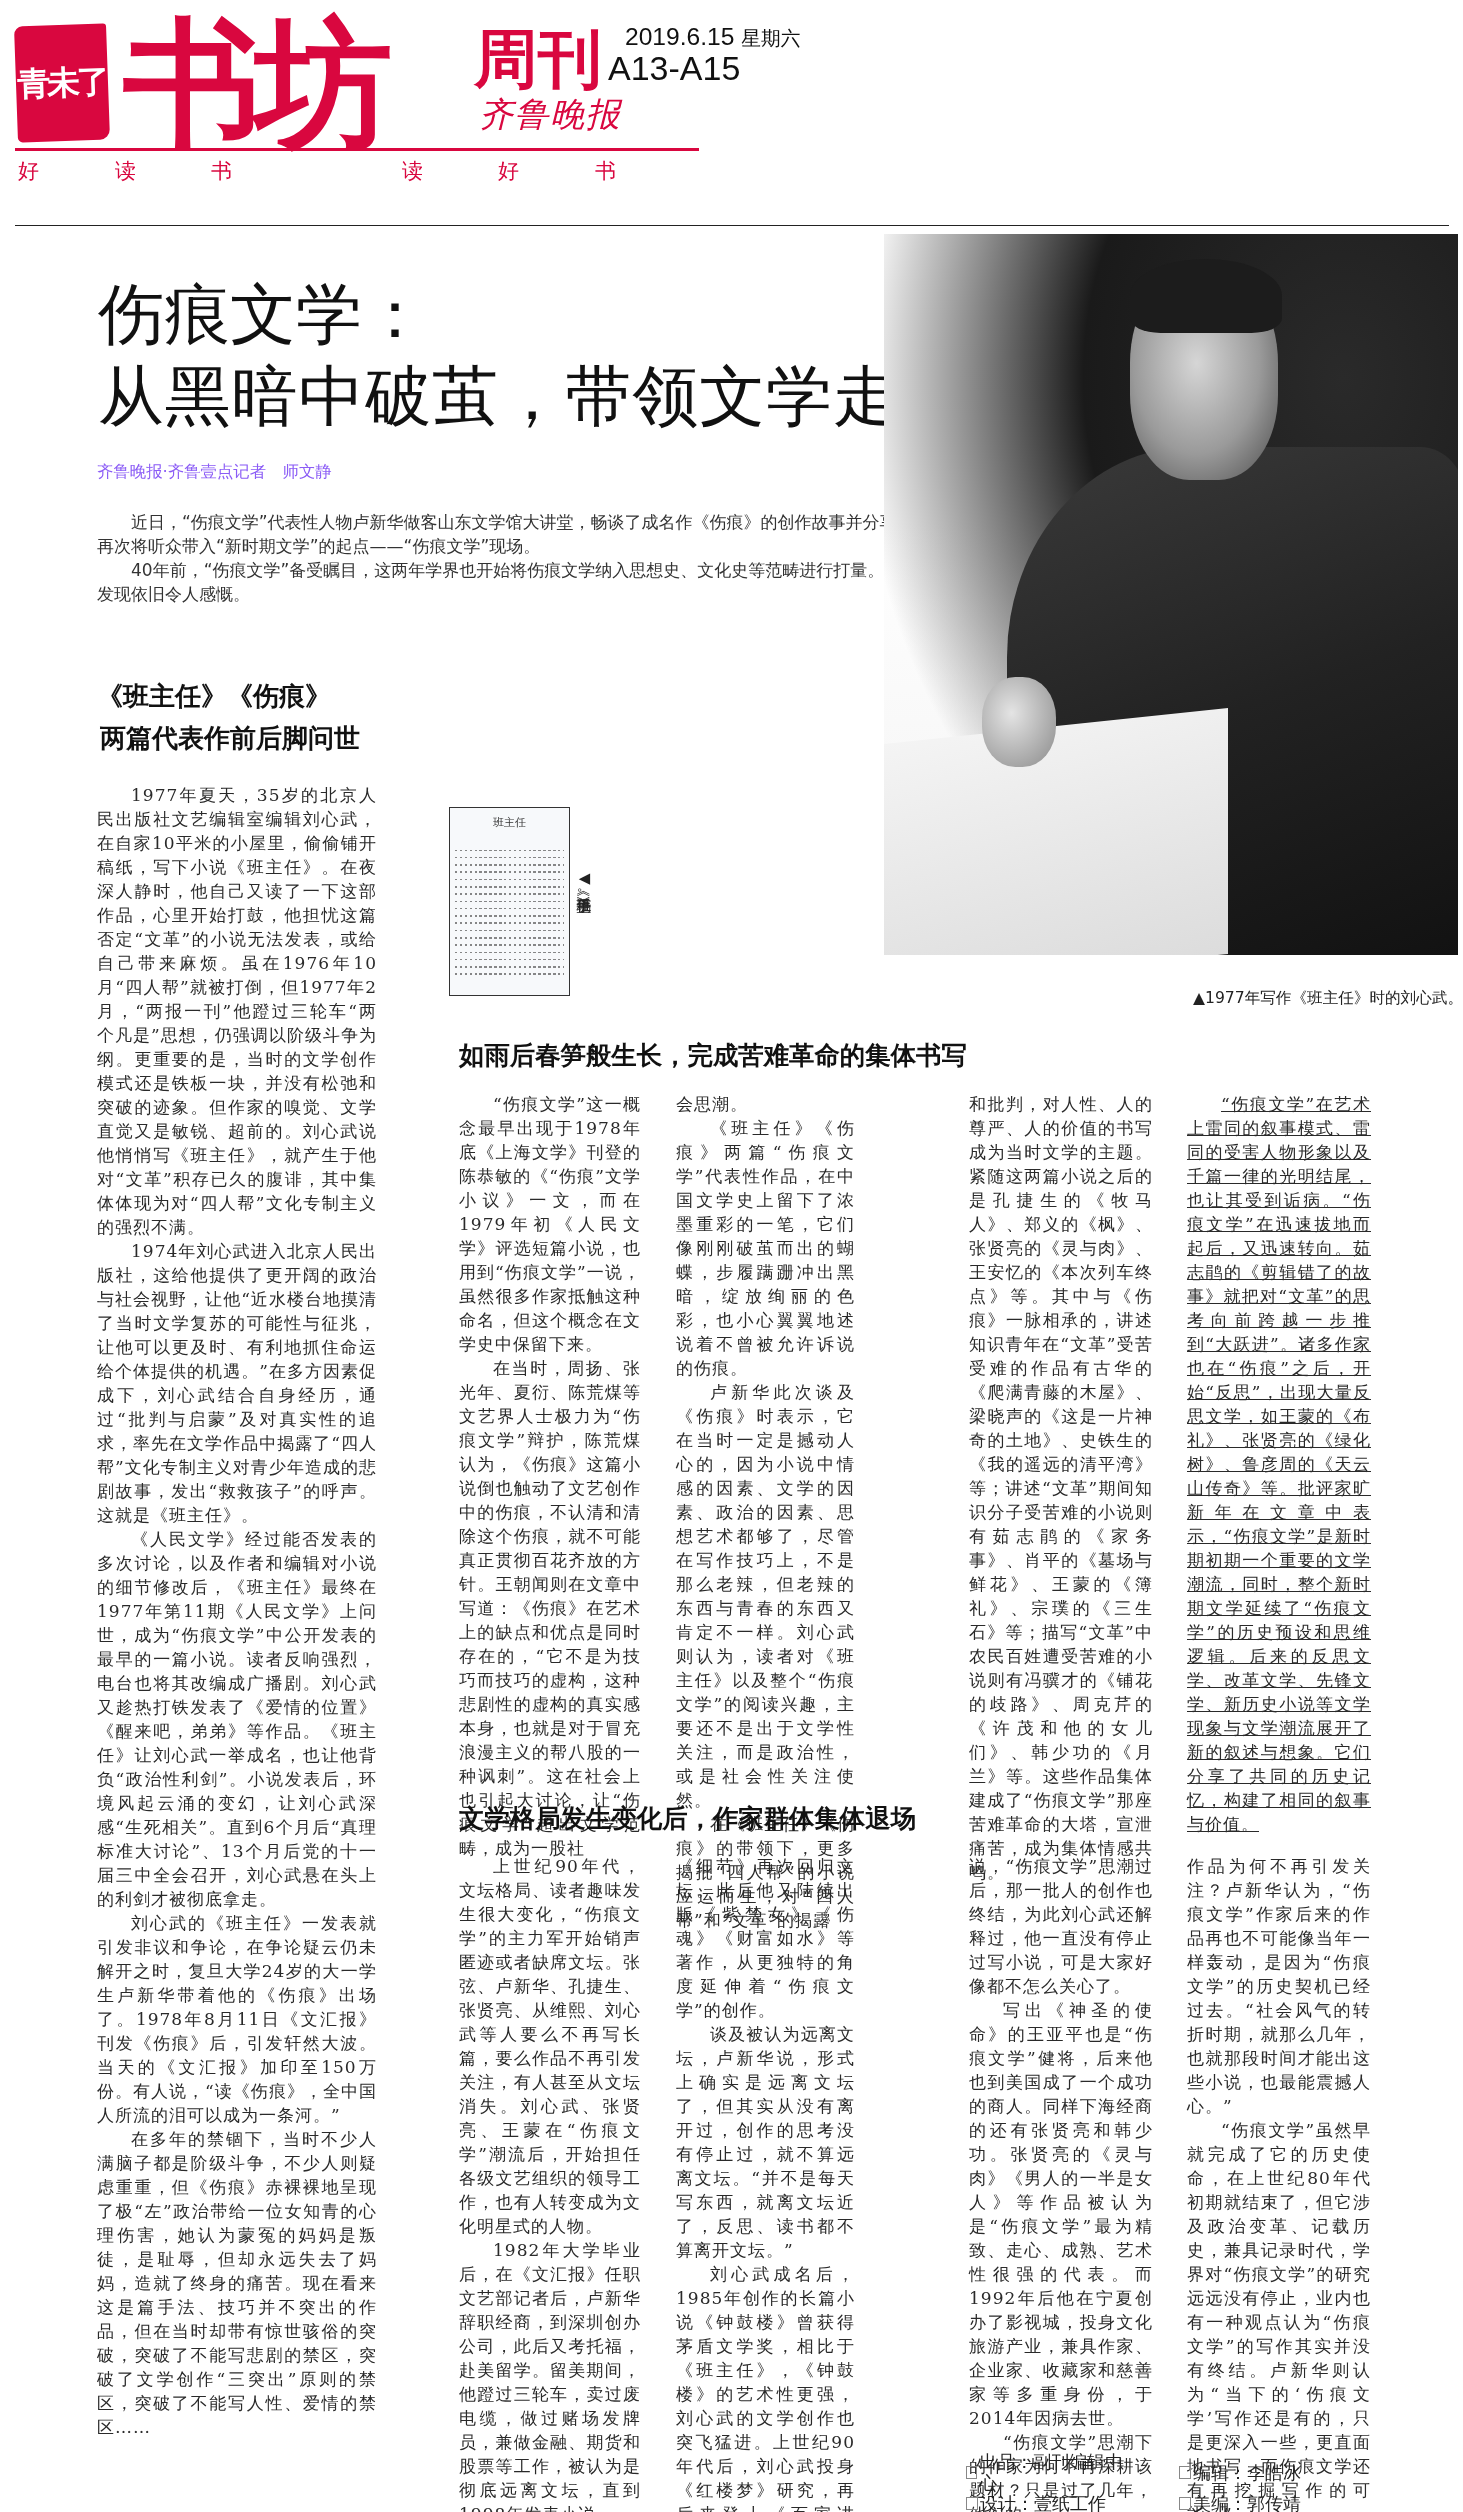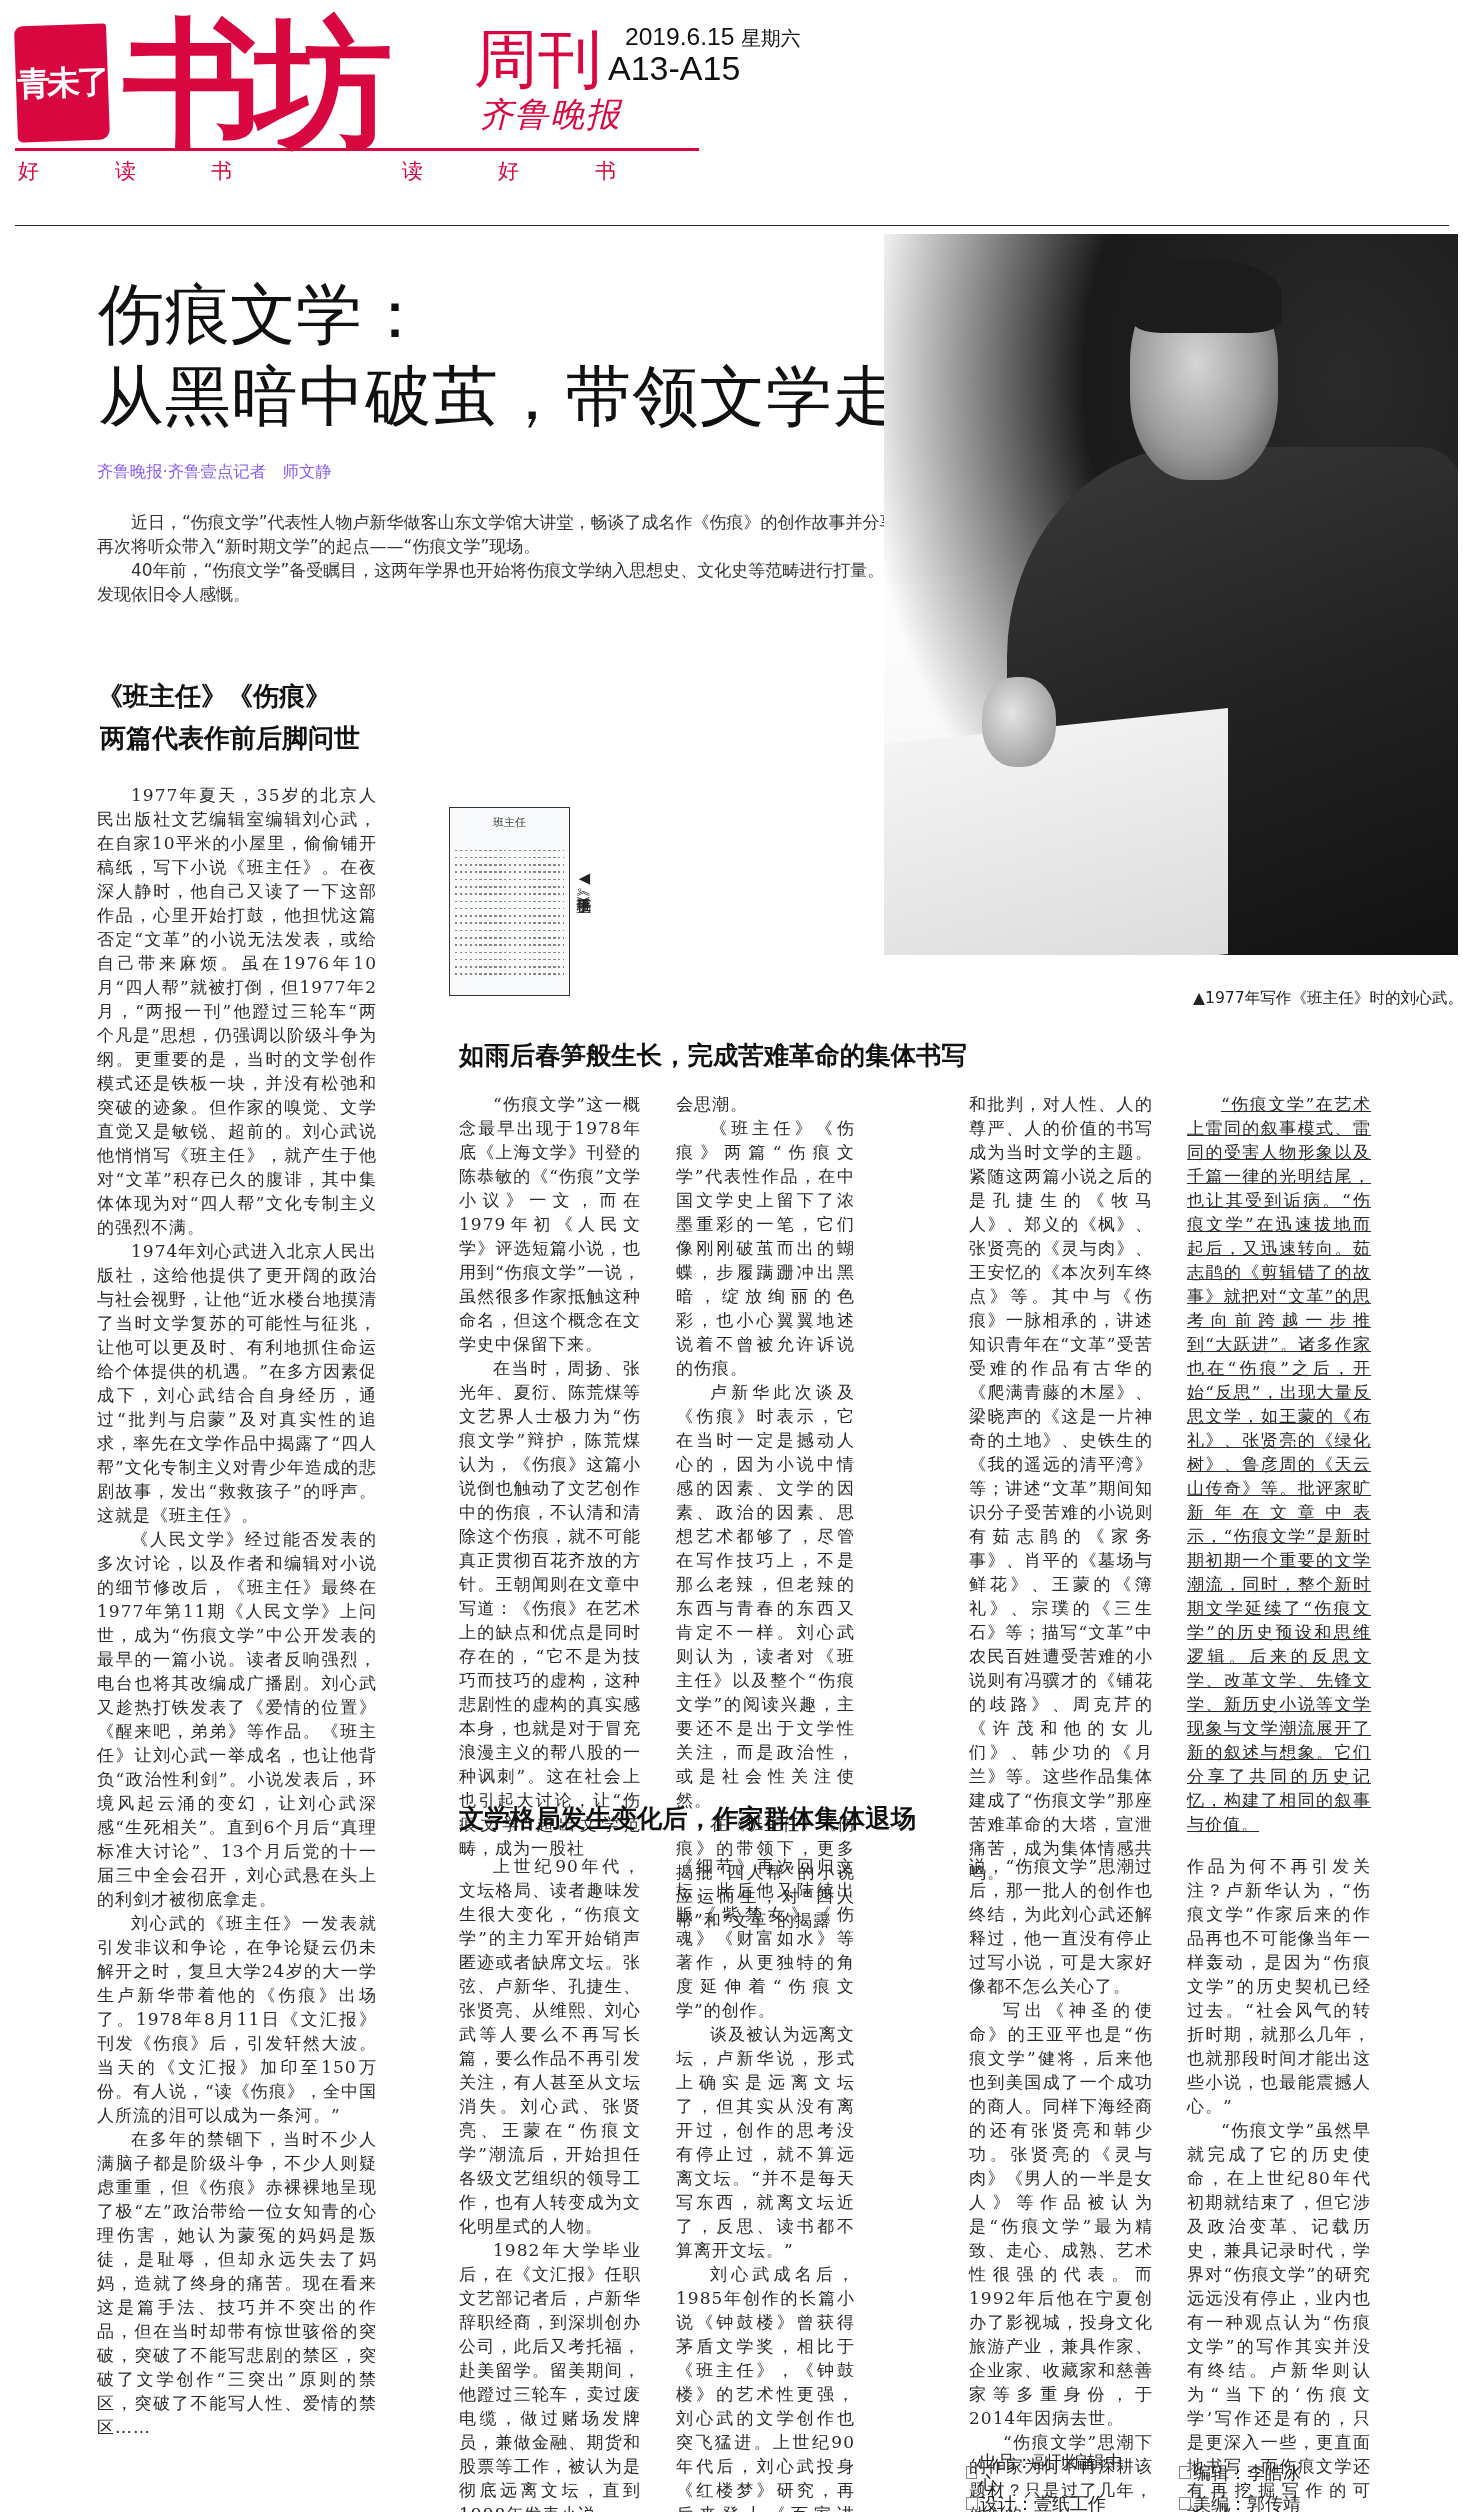--- a/index.html
+++ b/index.html
@@ -8,21 +8,21 @@
   .abs { position: absolute; }
 
   
   .seal { left: 16.4px; top: 24.6px; width: 92px; height: 116px; background: #d9073f;
           border-radius: 8.2px 3.3px 9.8px 4.9px; display: flex; align-items: center; justify-content: center;
           color: #fff; font-family: "DejaVu Serif", serif; font-size: 33px; font-weight: bold;
           writing-mode: horizontal-tb; letter-spacing: -3.3px; transform: rotate(-2deg); }
   .brand-big { left: 123px; top: 18px; font-family: "DejaVu Sans", sans-serif; font-weight: 900;
                color: #d9073f; font-size: 138px; line-height: 131px; letter-spacing: -6.6px; }
   .brand-weekly { left: 474px; top: 24.6px; font-family: "DejaVu Sans", sans-serif; color: #d9073f;
-                  font-size: 64px; line-height: 69px; font-weight: 400; }
+                  font-size: 64px; line-height: 69px; font-weight: 700; }
   .brand-paper { left: 479px; top: 92px; font-family: "DejaVu Serif", serif; color: #d9073f;
                  font-size: 34px; font-style: italic; letter-spacing: 1.6px; }
   .issue-date { left: 608px; top: 23px; font-family: "Liberation Sans", sans-serif; font-size: 24.6px; color: #111; margin-left: 17px; }
   .issue-pages { left: 608px; top: 49px; font-family: "Liberation Sans", sans-serif; font-size: 34px; color: #111; font-weight: 300; }
   .red-rule { left: 14.8px; top: 148px; width: 684px; height: 3.3px; background: #d9073f; }
   .slogan { top: 157px; font-family: "DejaVu Sans", sans-serif; color: #d9073f; font-size: 21px; }
   .black-rule { left: 14.8px; top: 225px; width: 1434px; height: 0.8px; background: #222; }
 
   
   .headline-1 { left: 98px; top: 270px; font-family: "DejaVu Sans", sans-serif; font-size: 66px; color: #111; font-weight: 300; }

